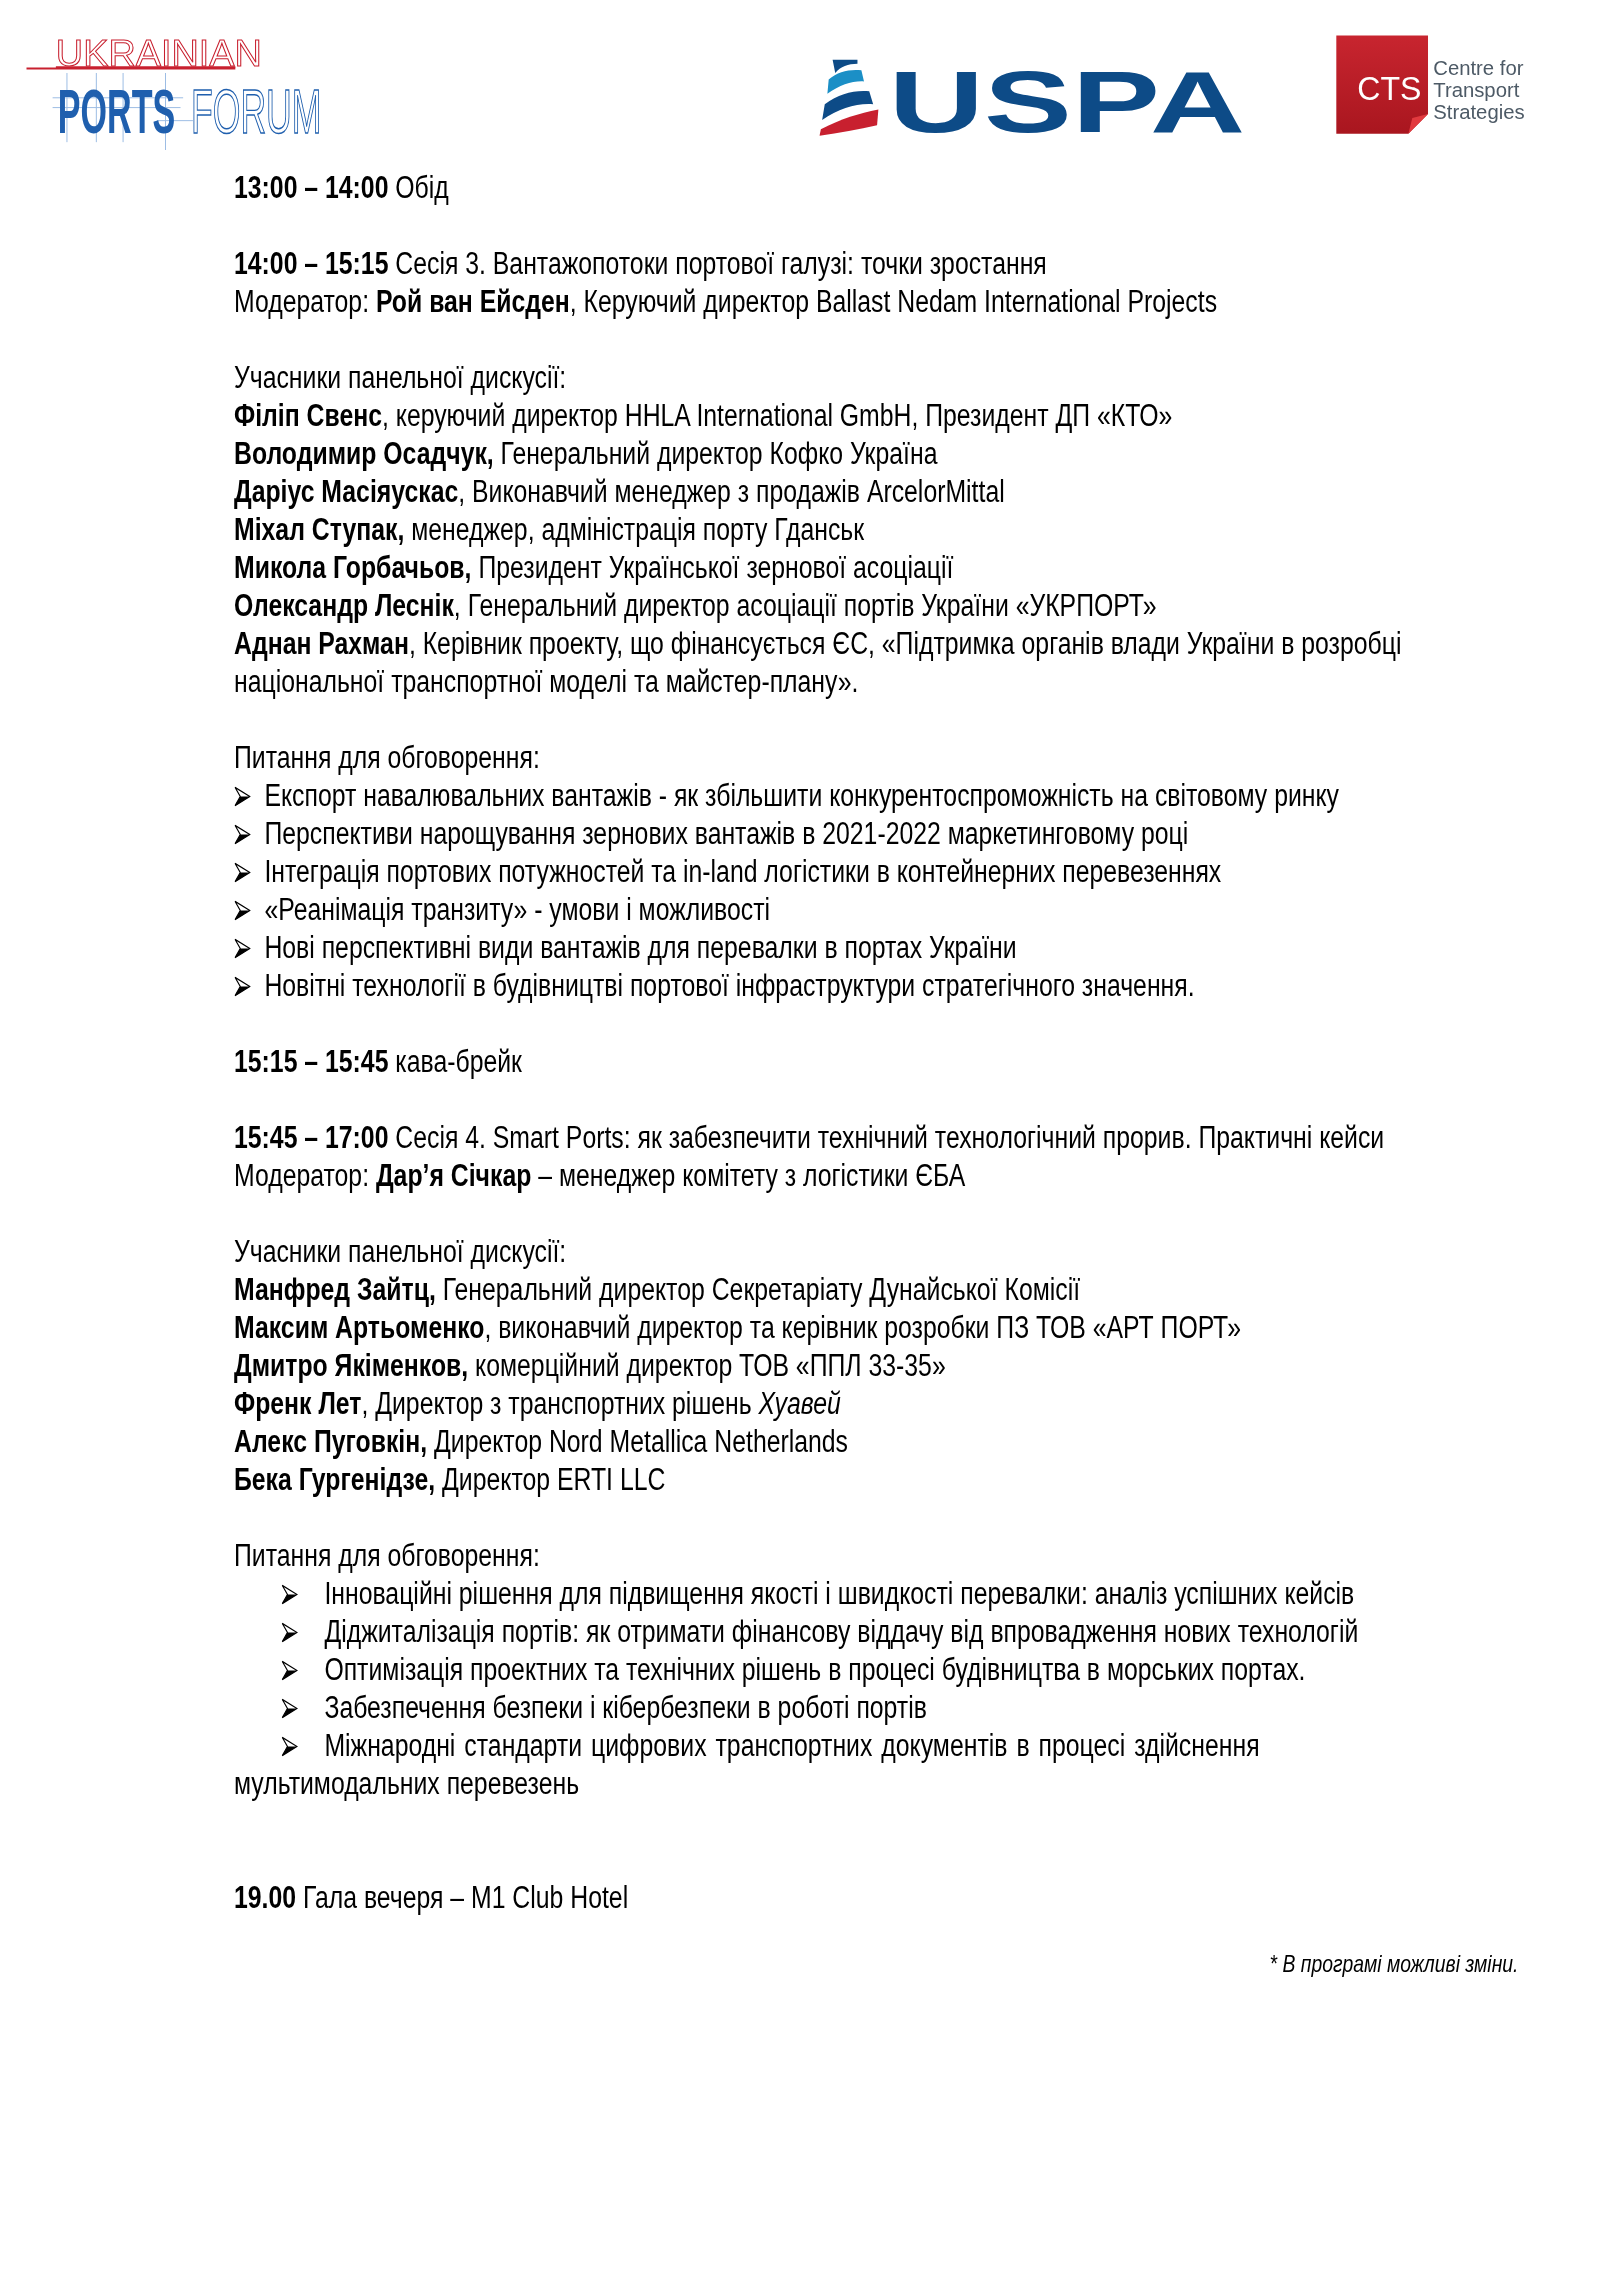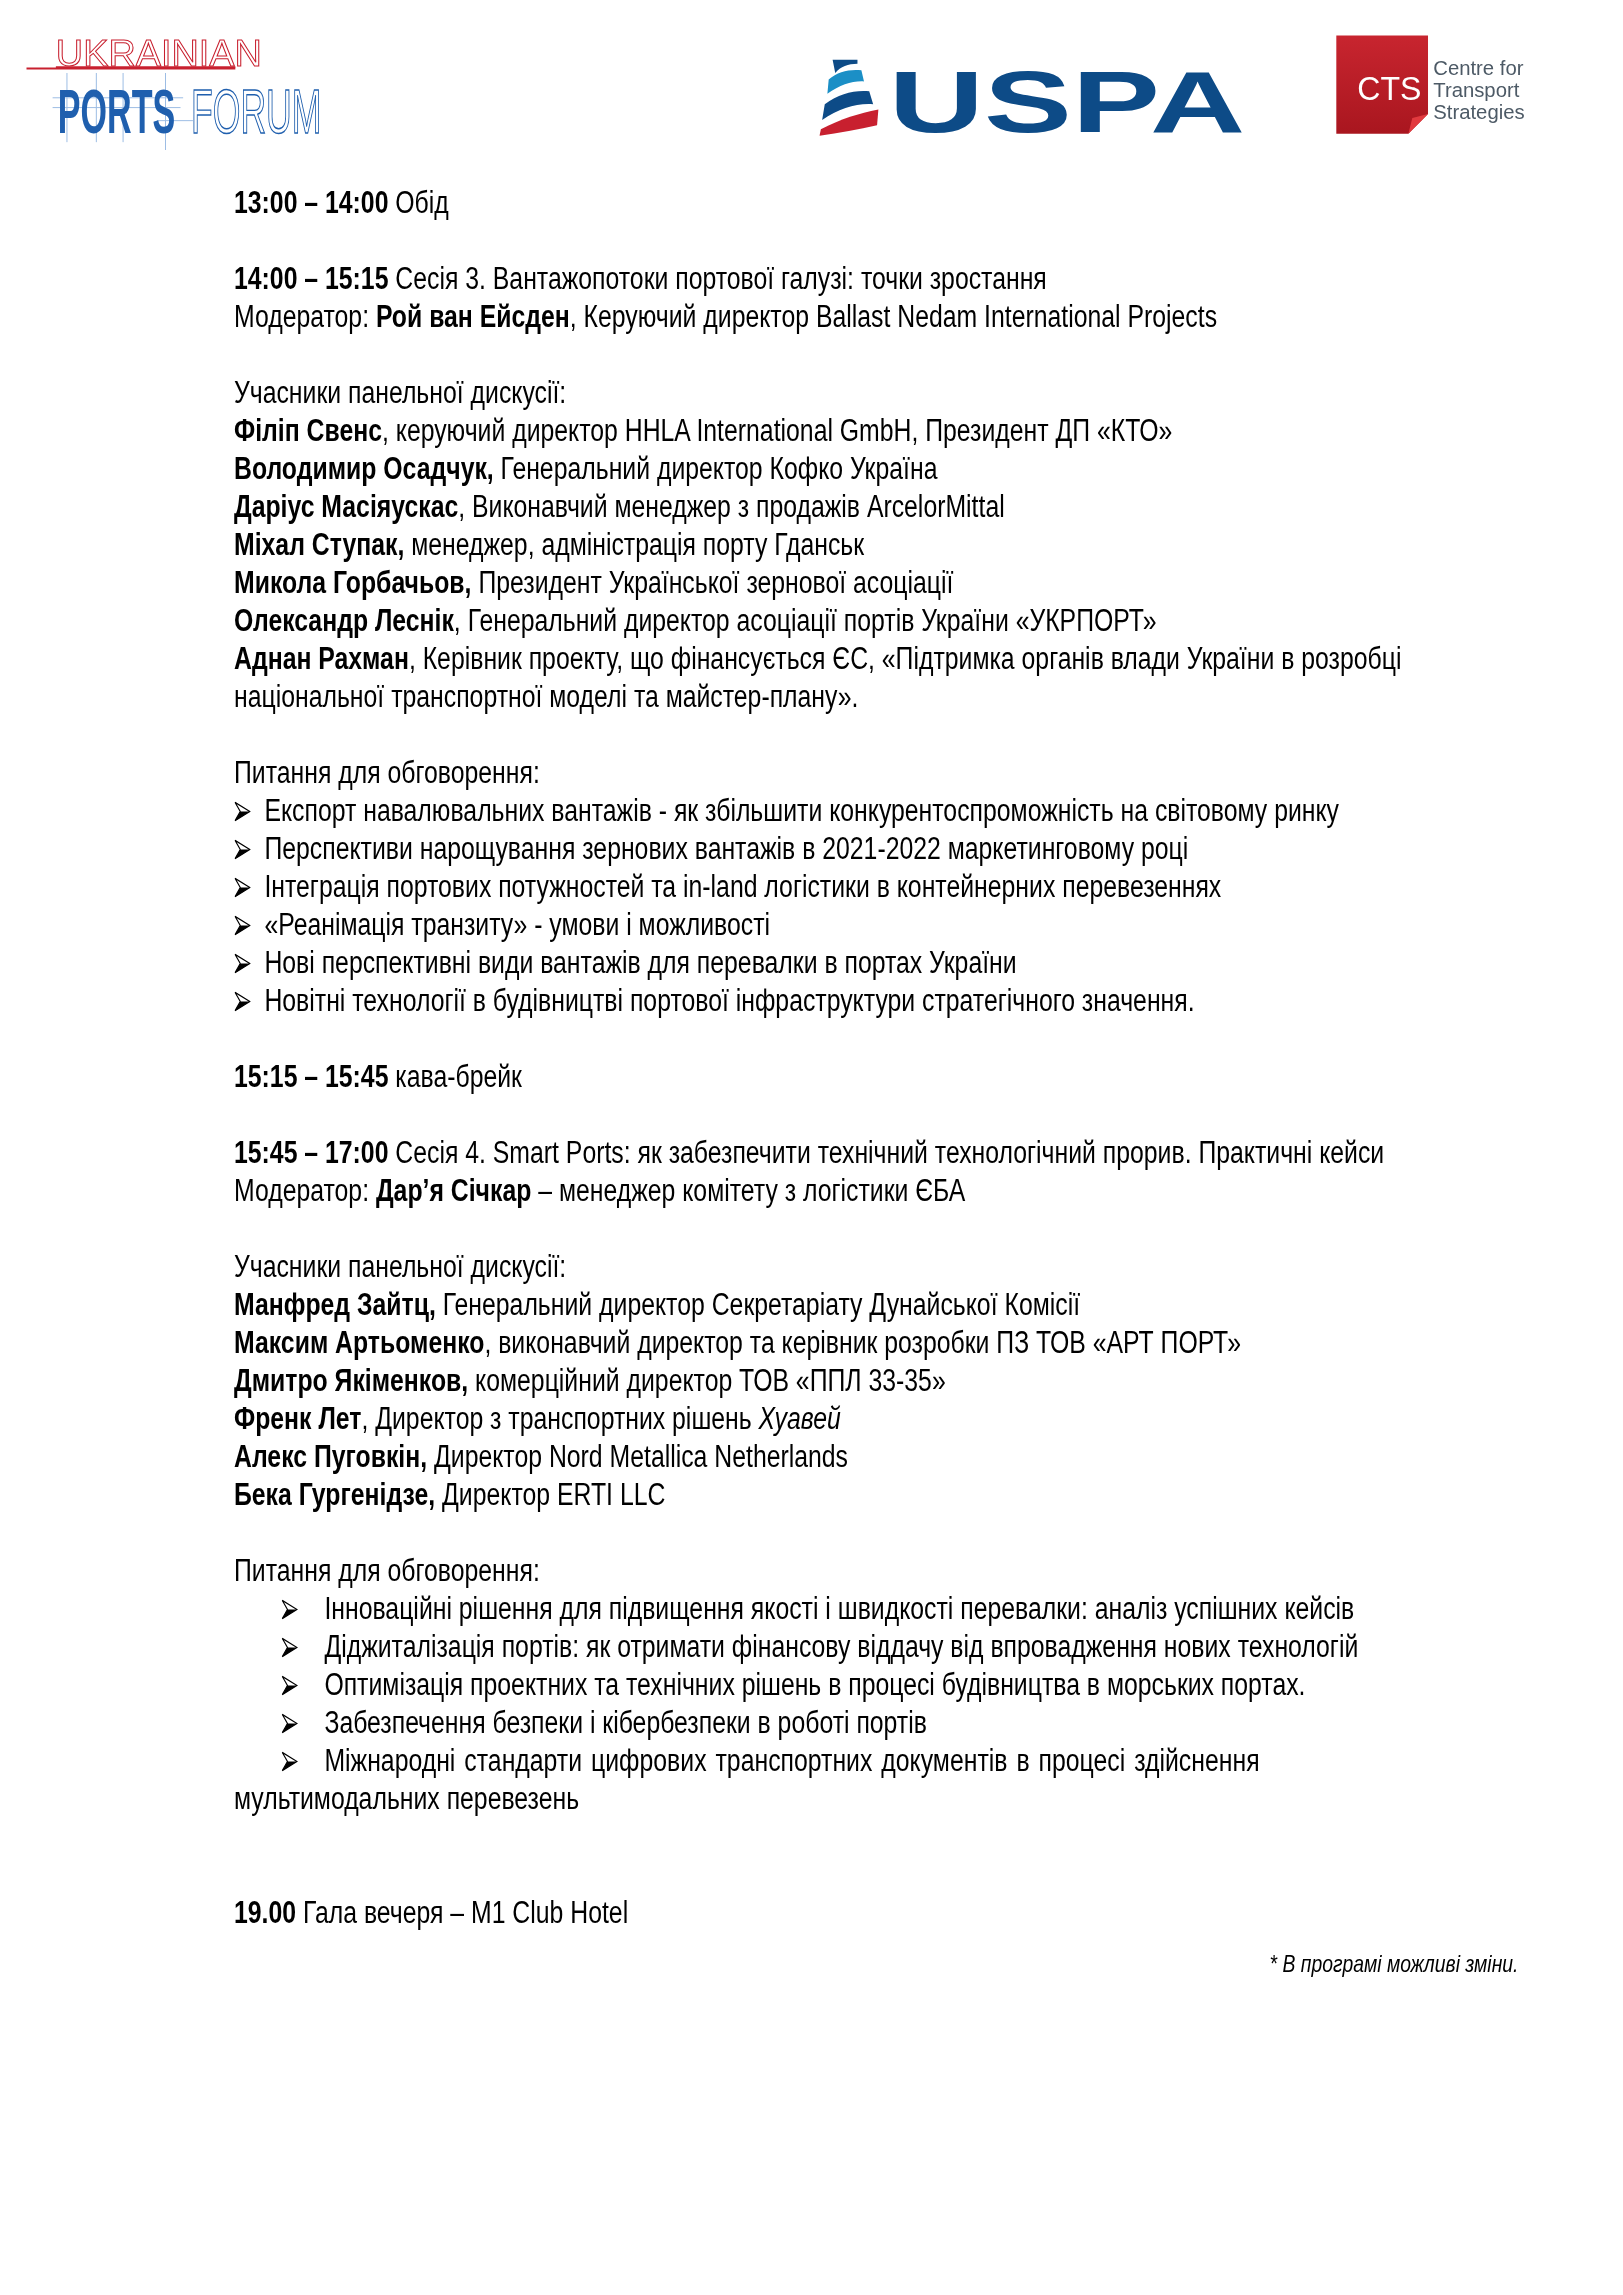--- a/index.html
+++ b/index.html
@@ -4,21 +4,21 @@
 <style>
   html, body { margin: 0; padding: 0; background: #ffffff; }
   body { width: 1623px; height: 2295px; position: relative; overflow: hidden; font-family: "Liberation Sans", sans-serif; color: #000; }
 
   
   .logo-upf { position: absolute; left: 26px; top: 26px; width: 497px; height: 124px; }
   .logo-uspa { position: absolute; left: 818px; top: 52px; width: 432px; height: 85px; }
   .logo-cts { position: absolute; left: 1335px; top: 34px; width: 262px; height: 105px; }
 
   
-  .content { position: absolute; left: 234px; top: 184px; width: 1282px; }
+  .content { position: absolute; left: 234px; top: 169px; width: 1282px; }
   .line { font-size: 31px; line-height: 38px; height: 38px; white-space: nowrap;
           transform: scaleX(0.80); transform-origin: left center; }
   .gap { height: 38px; }
   .gap2 { height: 76px; }
   b, .b { font-weight: bold; }
   i, .it { font-style: italic; }
 
   .bullet { display: flex; align-items: center; }
   .arrow { display: inline-block; width: 21px; height: 21px; margin-right: 17px; flex: 0 0 auto; }
   .indent .arrow { margin-left: 59px; margin-right: 33px; }

